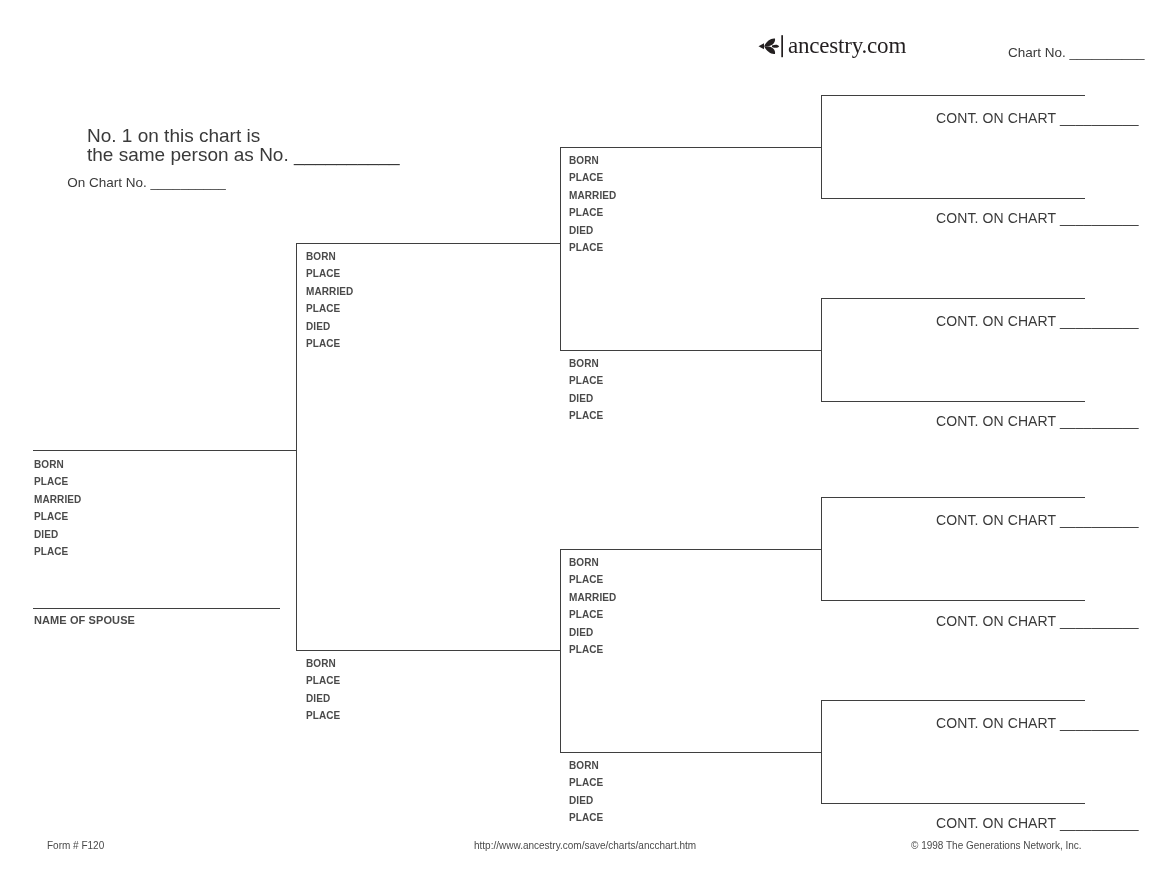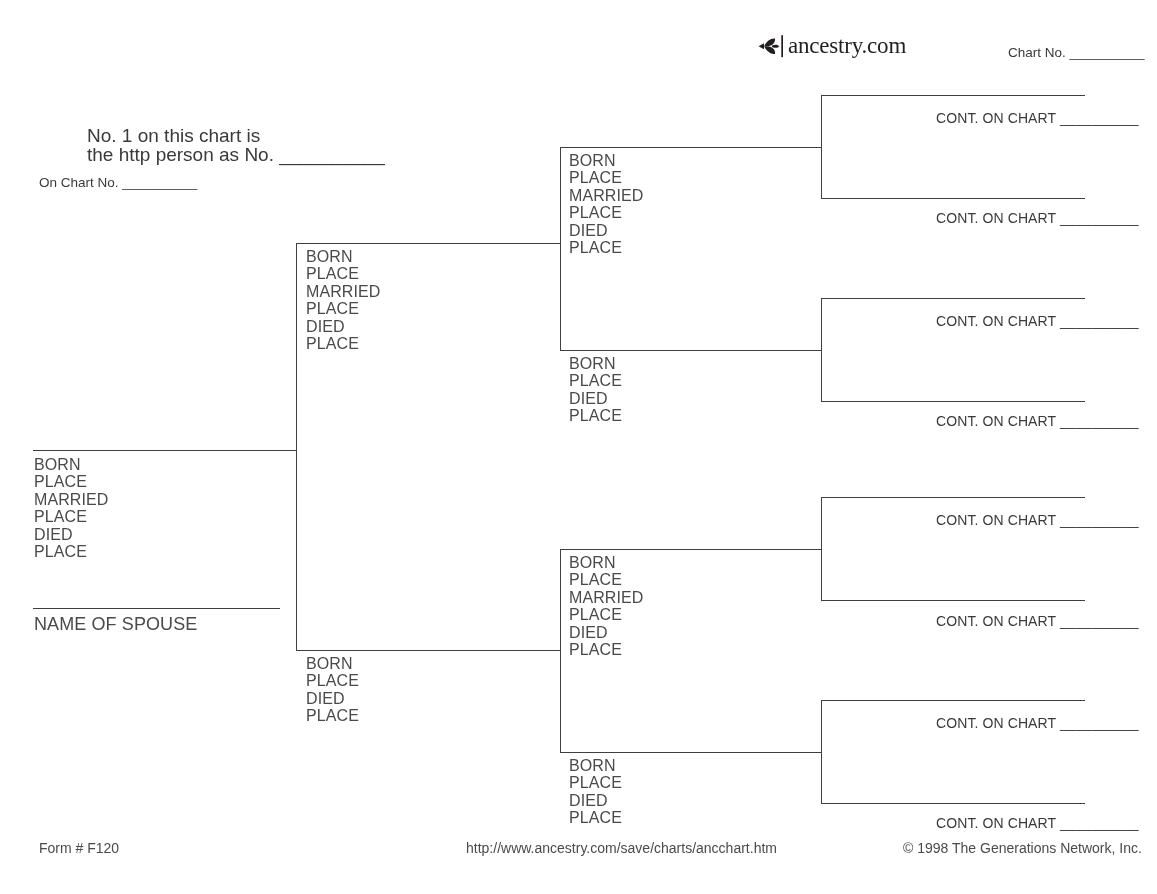--- a/index.html
+++ b/index.html
@@ -67,68 +67,71 @@
     line-height: 19px;
     color: #3a3a3a;
     white-space: nowrap;
     margin-left: 48px;
   }
   .note .l2 { display: block; }
   .note-chart {
     position: absolute;
     left: 39px; top: 175px;
     width: 215px;
-    text-align: left;
+    text-align: center;
     font-size: 13.5px;
     color: #3a3a3a;
     white-space: nowrap;
   }
 
   
   .hline {
     position: absolute;
     height: 0;
     border-top: 1px solid #3f3f3f;
   }
   .vline {
     position: absolute;
     width: 0;
     border-left: 1px solid #3f3f3f;
   }
   .fields {
     position: absolute;
-    font-size: 16px;
+    font-size: 10px;
     line-height: 17.4px;
     color: #4a4a4a;
     letter-spacing: 0.1px;
     white-space: nowrap;
+    font-weight: bold;
   }
   .fields span { display: block; }
   .caption {
     position: absolute;
-    font-size: 18px;
+    font-size: 11px;
     color: #4a4a4a;
     letter-spacing: 0.1px;
     white-space: nowrap;
+    font-weight: bold;
   }
   .cont {
     position: absolute;
     font-size: 14px;
     color: #3a3a3a;
     letter-spacing: 0.1px;
     white-space: nowrap;
   }
 
   
   .foot {
     position: absolute;
     top: 840px;
-    font-size: 14px;
+    font-size: 10px;
     color: #4a4a4a;
     white-space: nowrap;
+    margin-left: 8px;
   }
   .foot-left  { left: 39px; }
   .foot-mid   { left: 466px; }
   .foot-right { left: 903px; }
 </style>
 </head>
 <body>
 
 <div id="page">
 
@@ -143,21 +146,21 @@
       </g>
       <rect x="24.3" y="2.2" width="1.7" height="22" fill="#231f20"></rect>
     </svg>
     <span class="brand-text">ancestry.com</span>
   </div>
 
   <div class="chart-no">Chart No. __________</div>
 
   <div class="note">
     <span>No. 1 on this chart is</span>
-    <span class="l2">the http person as No. __________</span>
+    <span class="l2">the same person as No. __________</span>
   </div>
   <div class="note-chart">On Chart No. __________</div>
 
   <div class="hline" style="left:33px; top:450px; width:264px;"></div>
   <div class="fields" style="left:34px; top:456px;">
     <span>BORN</span>
     <span>PLACE</span>
     <span>MARRIED</span>
     <span>PLACE</span>
     <span>DIED</span>

